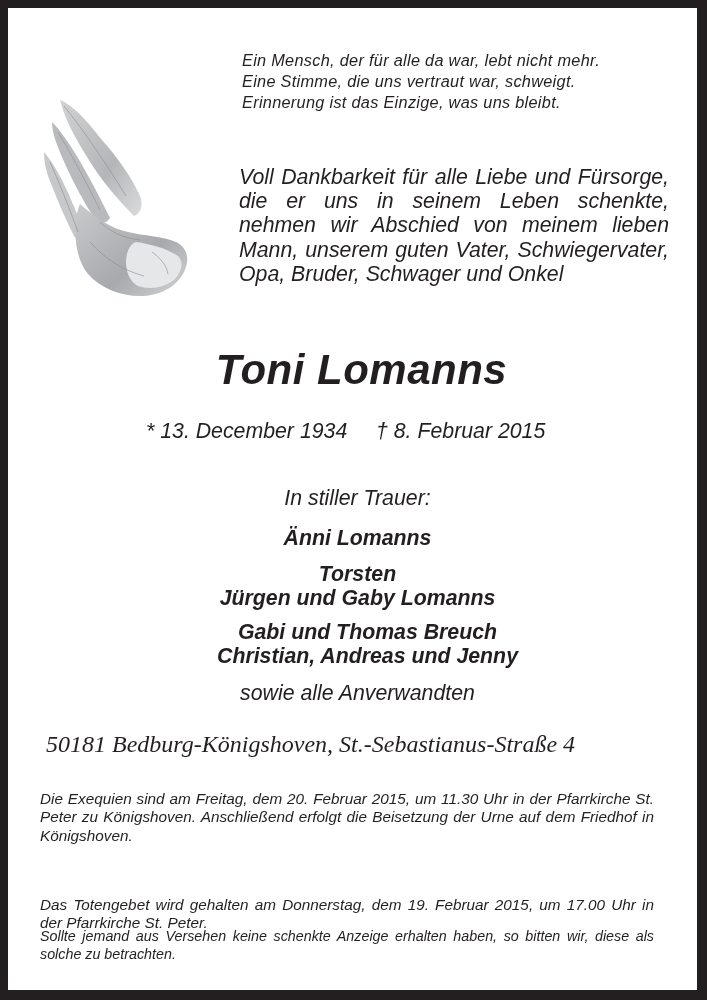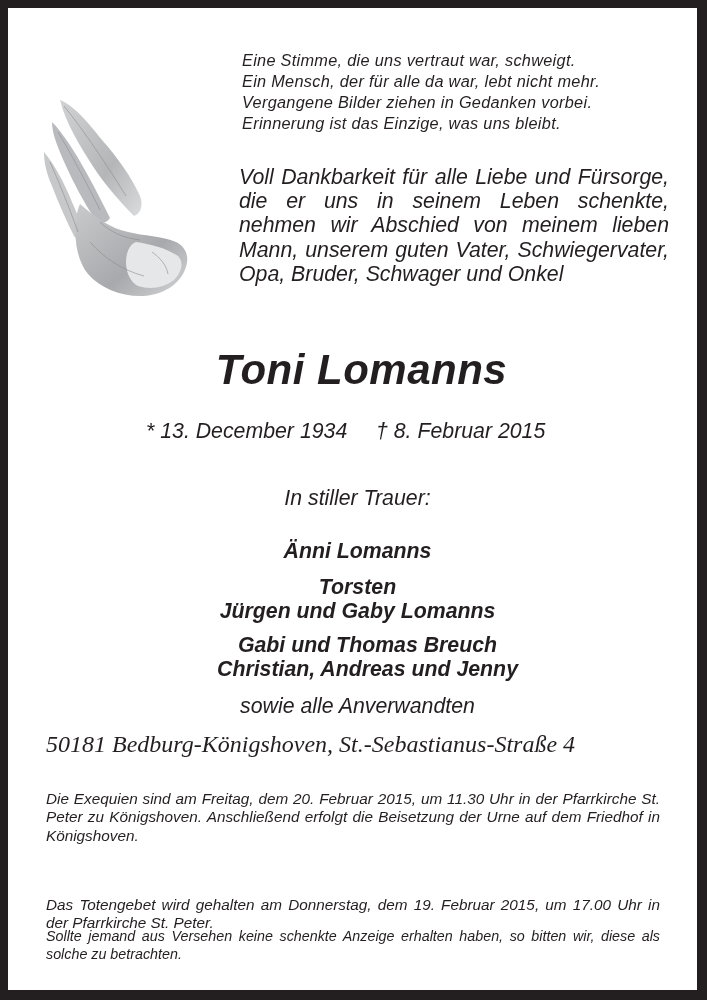--- a/index.html
+++ b/index.html
@@ -33,30 +33,30 @@
       font-size: 21.3px; line-height: 26px; white-space: nowrap;
     }
     .dates .born { position: absolute; left: 0; top: 0; }
     .dates .died { position: absolute; left: 230px; top: 0; }
     .mourn {
       left: 0; top: 477px; width: 699px; text-align: center;
       font-size: 21.3px;
     }
     .mourn .intro { line-height: 26px; }
     .mourn .bold { font-weight: bold; }
-    .mourn .g1 { margin-top: 28px; line-height: 24px; }
+    .mourn .g1 { margin-top: 15px; line-height: 24px; }
     .mourn .g2 { margin-top: 12px; line-height: 24px; }
     .mourn .g3 { margin-top: 10px; line-height: 24px; padding-left: 20px; }
     .mourn .outro { margin-top: 12px; line-height: 26px; }
     .address {
       left: 38px; top: 723px; width: 640px;
       font-size: 24px; line-height: 26px; white-space: nowrap; font-family: Liberation Serif, serif;
     }
     .para {
-      left: 38px; width: 614px;
+      left: 32px; width: 614px;
       font-size: 15.3px; line-height: 18.4px; text-align: justify;
       text-align-last: left;
     }
     .p1 { top: 782px; }
     .p2 { top: 856px; margin-top: 32px; }
     .p3 { top: 919px; font-size: 14.3px; line-height: 18px; }
   </style>
 </head>
 <body>
 
@@ -85,23 +85,22 @@
         <path d="M18 40 C30 60 44 86 60 118"></path>
         <path d="M10 70 C18 88 28 112 38 140"></path>
         <path d="M50 150 C64 166 82 178 104 184"></path>
         <path d="M60 130 C70 140 84 146 100 148"></path>
         <path d="M112 160 C120 166 126 172 128 182"></path>
       </g>
     </svg>
   </div>
 
   <div class="abs poem it">
+    <div>Ein Mensch, der für alle da war, lebt nicht mehr.</div>
     <div>Eine Stimme, die uns vertraut war, schweigt.</div>
-    <div>Ein Mensch, der für alle da war, lebt nicht mehr.</div>
-    <div>Vergangene Bilder ziehen in Gedanken vorbei.</div>
     <div>Erinnerung ist das Einzige, was uns bleibt.</div>
   </div>
 
   <p class="abs thanks it">Voll Dankbarkeit für alle Liebe und Fürsorge, die er uns in seinem Leben schenkte, nehmen wir Abschied von meinem lieben Mann, unserem guten Vater, Schwiegervater, Opa, Bruder, Schwager und Onkel</p>
 
   <h1 class="abs name it">Toni Lomanns</h1>
 
   <div class="abs dates it">
     <span class="born">* 13. December 1934</span>
     <span class="died">† 8. Februar 2015</span>

